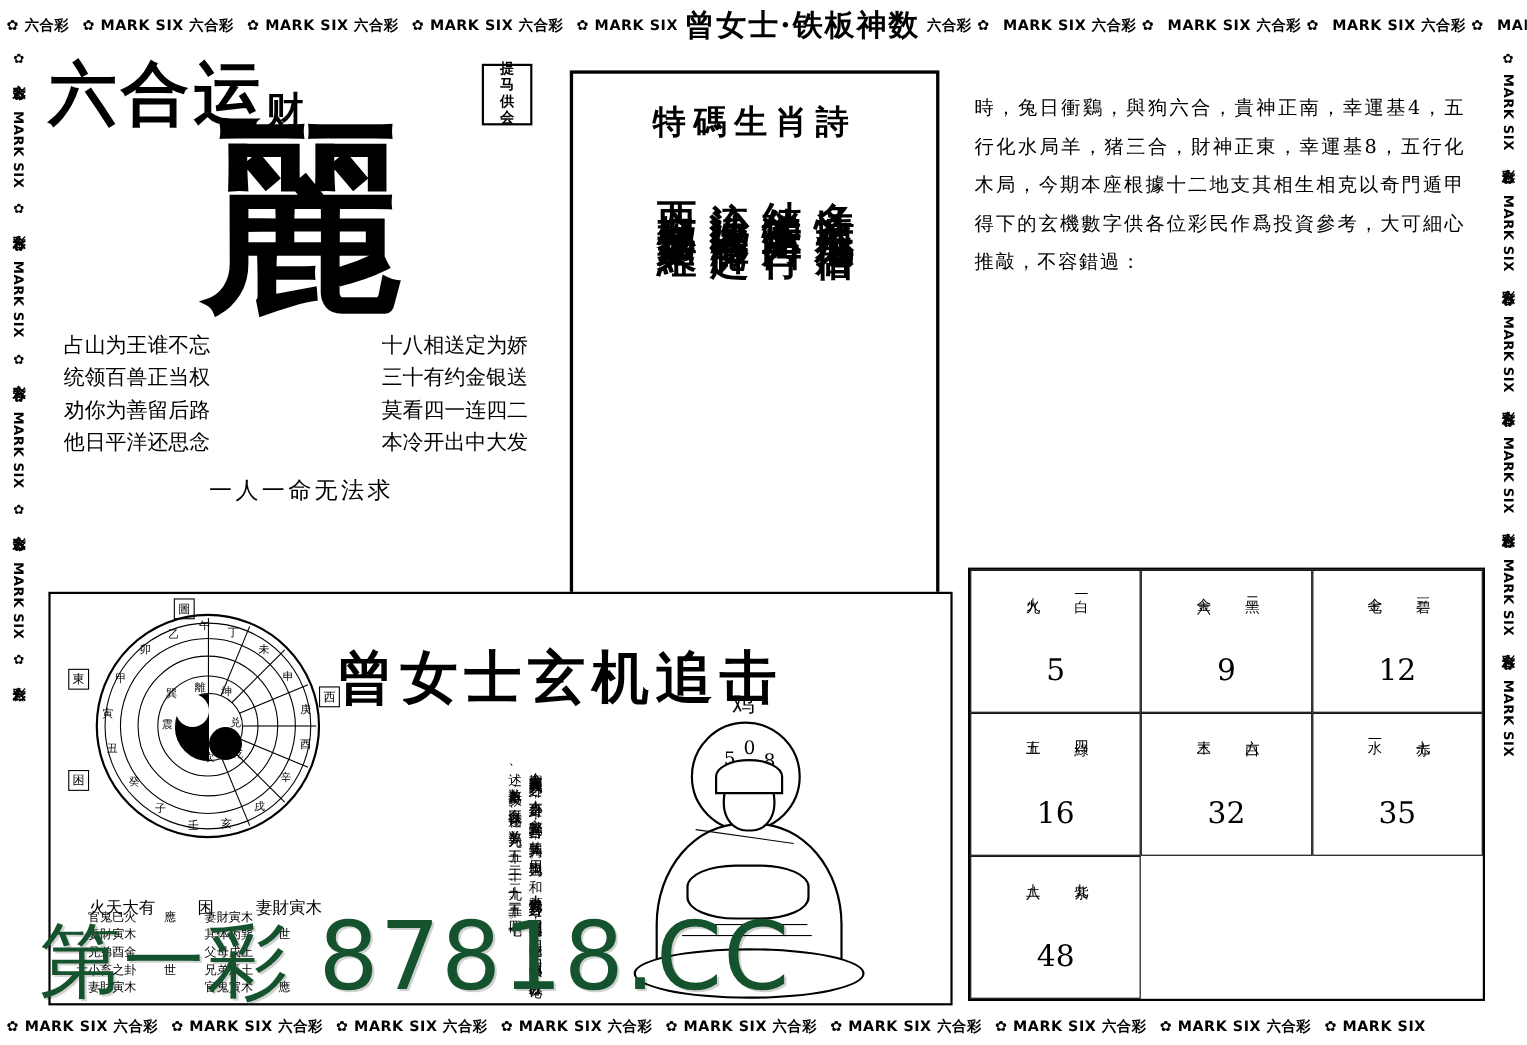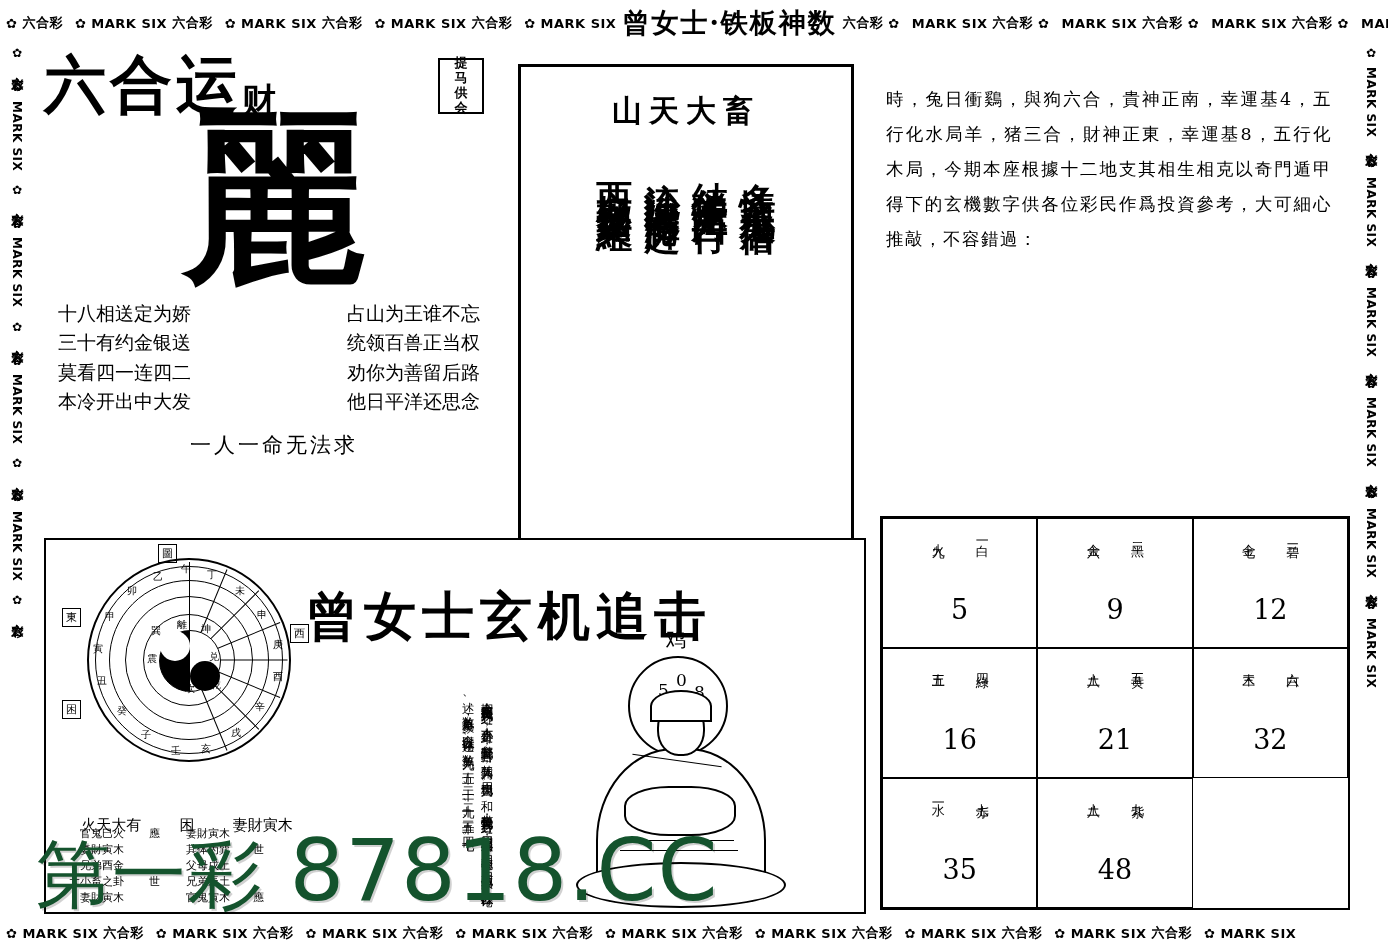--- a/index.html
+++ b/index.html
@@ -271,37 +271,37 @@
       </div>
       <div class="stamp">
         <span>提</span>
         <span>马</span>
         <span>供</span>
         <span>会</span>
       </div>
       <div class="big-glyph">麗</div>
       <div class="verse">
         <div>
+          <div>占山为王谁不忘</div>
+          <div>统领百兽正当权</div>
+          <div>劝你为善留后路</div>
+          <div>他日平洋还思念</div>
+        </div>
+        <div>
           <div>十八相送定为娇</div>
           <div>三十有约金银送</div>
           <div>莫看四一连四二</div>
           <div>本冷开出中大发</div>
         </div>
-        <div>
-          <div>占山为王谁不忘</div>
-          <div>统领百兽正当权</div>
-          <div>劝你为善留后路</div>
-          <div>他日平洋还思念</div>
-        </div>
       </div>
       <div class="verse-foot">一人一命无法求</div>
     </div>
 
     <div class="poem-box">
-      <div class="poem-title">山天大畜</div>
+      <div class="poem-title">特碼生肖詩</div>
       <div class="poem-cols">
         <div class="poem-col">多情八戒大唐僧</div>
         <div class="poem-col">結伴猴王向西行</div>
         <div class="poem-col">流沙波濤澎湃起</div>
         <div class="poem-col">西方極樂如來經</div>
       </div>
     </div>
 
     <div class="right-col">
       <div class="right-text">時，兔日衝鷄，與狗六合，貴神正南，幸運基4，五行化水局羊，猪三合，財神正東，幸運基8，五行化木局，今期本座根據十二地支其相生相克以奇門遁甲得下的玄機數字供各位彩民作爲投資參考，大可細心推敲，不容錯過：</div>
@@ -328,27 +328,20 @@
             <span class="lab">三碧</span>
           </div>
         <div class="num">12</div>
       </div>
       <div class="cell">
         <div class="labels">
             <span class="lab">土五</span>
             <span class="lab">四綠</span>
           </div>
         <div class="num">16</div>
-      </div>
-      <div class="cell">
-        <div class="labels">
-            <span class="lab">土八</span>
-            <span class="lab">五黄</span>
-          </div>
-        <div class="num">21</div>
       </div>
       <div class="cell">
         <div class="labels">
             <span class="lab">木三</span>
             <span class="lab">六白</span>
           </div>
         <div class="num">32</div>
       </div>
       <div class="cell">
         <div class="labels">

